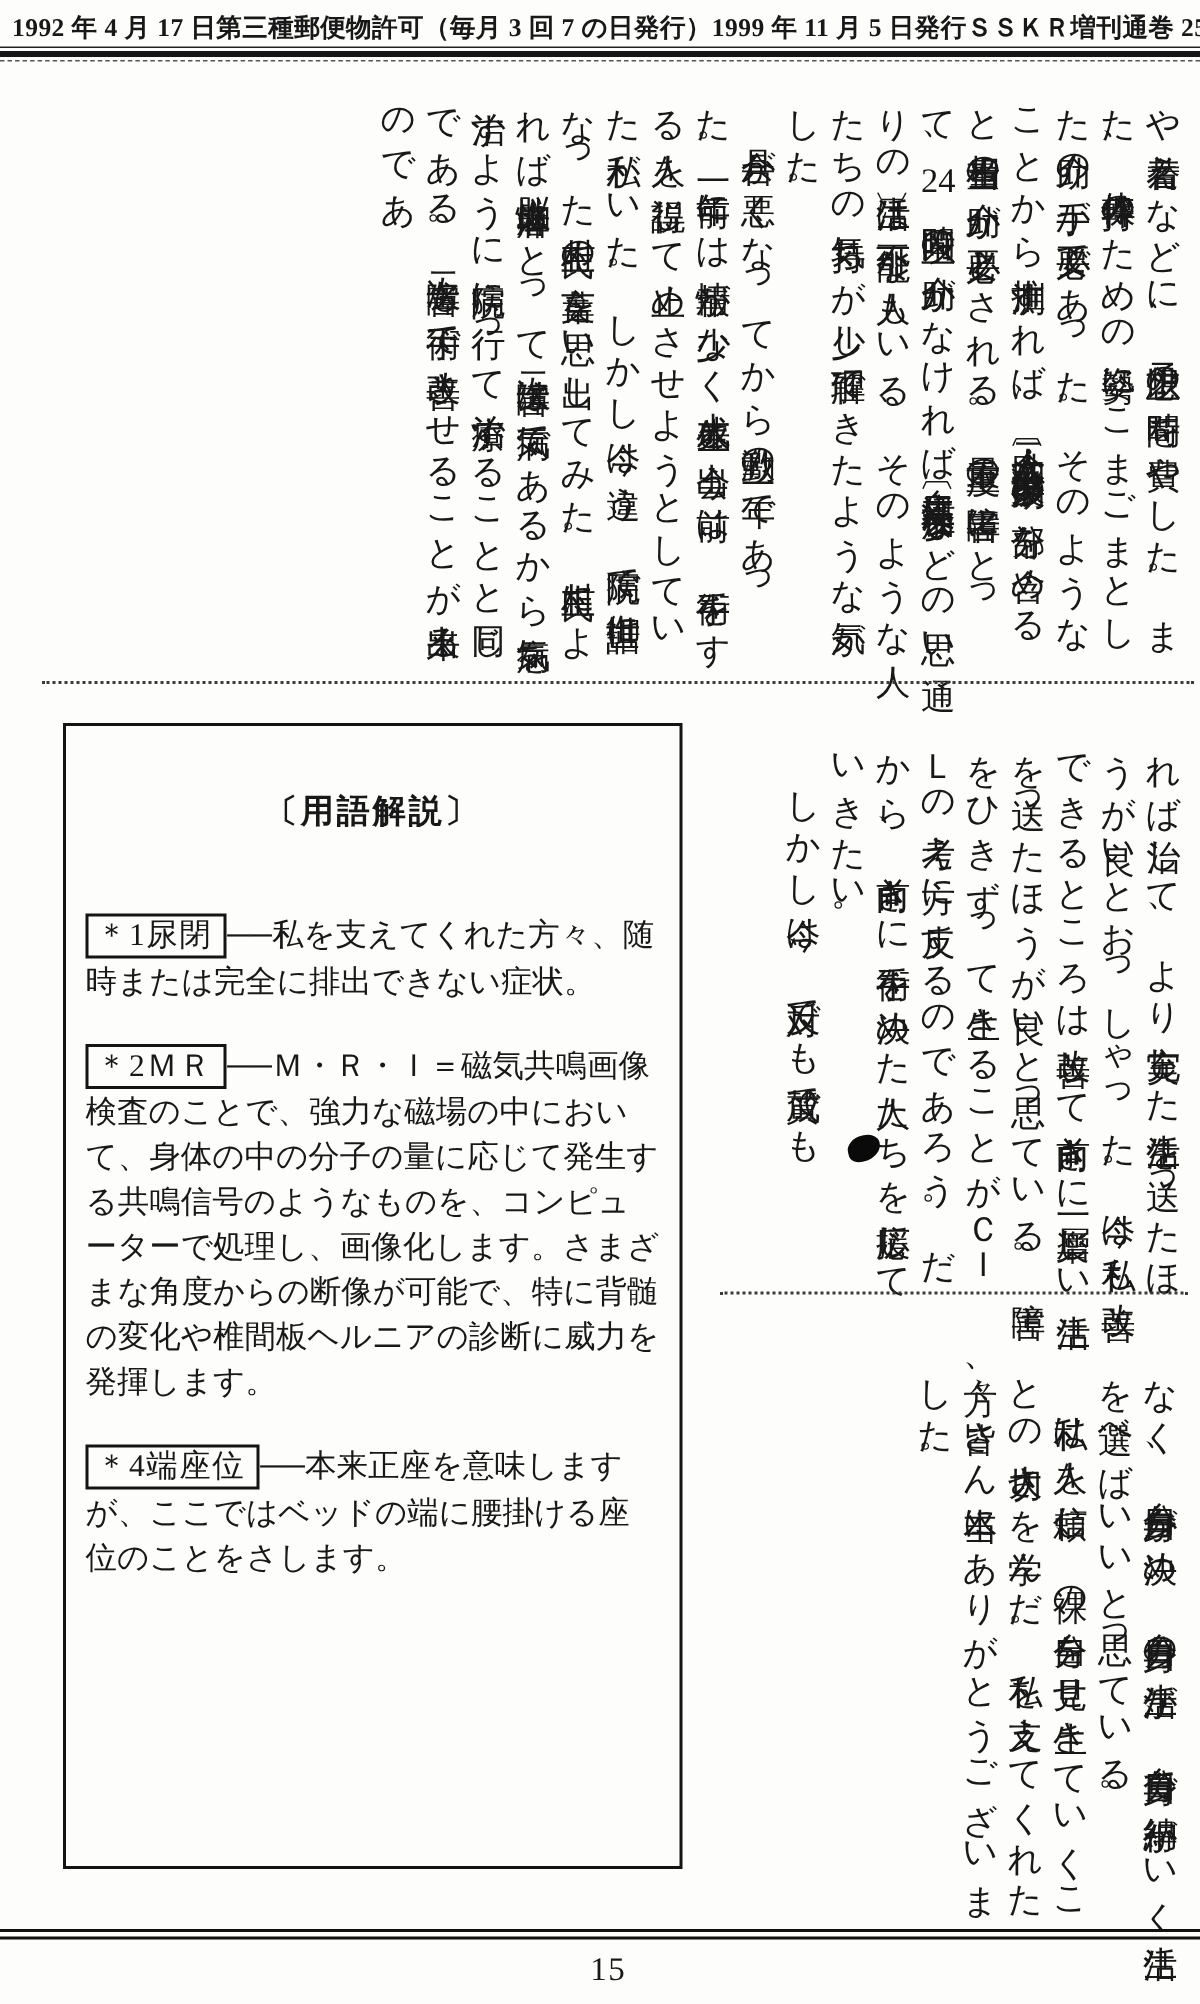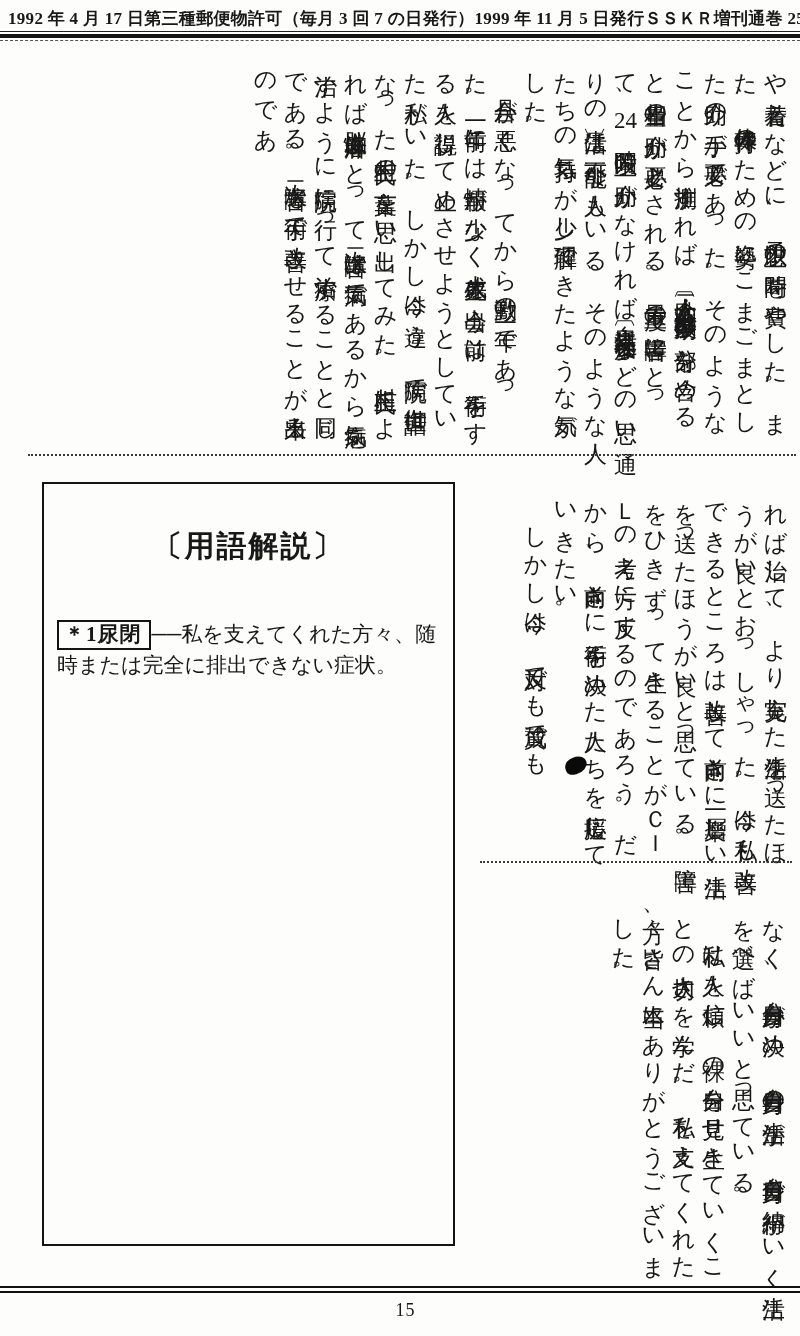--- a/index.html
+++ b/index.html
@@ -46,43 +46,42 @@
   
   .glossary{
     position:absolute;left:42px;top:482px;width:413px;height:764px;
     border:2px solid #141414;
     box-sizing:border-box;
     padding:14px 13px;
   }
   .glossary-title{
     margin:28px 0 0;
     text-align:center;
-    font-size:30px;font-weight:600;letter-spacing:2px;
+    font-size:22px;font-weight:600;letter-spacing:2px;
   }
   .glossary-entry{margin:26px 0 0;font-size:21px;line-height:30px;}
   .glossary-entry:first-of-type{margin-top:52px;}
   .term-box{
     display:inline-block;
     border:2px solid #141414;
     padding:0 7px 1px 5px;
     margin-right:1px;
     line-height:25px;
     letter-spacing:1px;
-    font-weight:bold;
   }
   
   .footer-rule{
     position:absolute;top:1286px;left:0;right:0;height:3px;
     border-top:2px solid #111;border-bottom:2px solid #111;
     background:#fdfdfb;
   }
   .page-number{
     position:absolute;top:1300px;left:0;right:0;
     text-align:center;padding-left:11px;
-    font-size:18px;letter-spacing:1px;
+    font-size:22px;letter-spacing:1px;
   }
   
   .ink-smudge{
     position:absolute;left:565px;top:757px;width:22px;height:17px;
     background:#0a0a0a;
     border-radius:55% 45% 62% 38%;
     transform:rotate(-14deg);
   }
 </style>
 </head>
@@ -98,20 +97,22 @@
 <section class="v-block" id="top-article">
   <p><span>や着替えなどに、予想以上の時間を費やした。また、体幹保持のための姿勢にこまごまとした介助の手が必要であった。そのようなことから推測すれば、二人介助〔入浴・外出・家事援助〕の部分を含めると相当量の介助が必要とされる。最重度の障害者にとって、</span><span class="tcy">24</span><span>時間以上の介助がなければ自立生活〔社会参加などの思い通りの生活〕は不可能な人もいる、そのような人たちの気持ちが少し理解できたような気がした。</span></p>
   <p class="indent">具合が悪くなってから激動の一年であった。一年前には情報が少なく大成先生と出会う前は、手術をする人を説得して止めさせようとしていた私がいた。しかし今は違う、病院で御世話になった村上氏の言葉を思い出してみた。村上氏によれば脳性麻痺者にとって二次障害は病気であるから病気を治すように病院に行って治療することと同じである。二次障害も手術で改善させることが出来るのであ</p>
 </section>
 
 <div class="dotted-divider" id="divider-top"></div>
 
 <aside class="glossary">
   <h2 class="glossary-title">〔用語解説〕</h2>
   <p class="glossary-entry"><span class="term-box">＊1尿閉</span><span>──私を支えてくれた方々、随時または完全に排出できない症状。</span></p>
+  <p class="glossary-entry"><span class="term-box">＊2ＭＲ</span><span>──Ｍ・Ｒ・Ｉ＝磁気共鳴画像検査のことで、強力な磁場の中において、身体の中の分子の量に応じて発生する共鳴信号のようなものを、コンピューターで処理し、画像化します。さまざまな角度からの断像が可能で、特に背髄の変化や椎間板ヘルニアの診断に威力を発揮します。</span></p>
+  <p class="glossary-entry"><span class="term-box">＊4端座位</span><span>──本来正座を意味しますが、ここではベッドの端に腰掛ける座位のことをさします。</span></p>
 </aside>
 
 <section class="v-block" id="middle-article">
   <p>れば治して、より充実した生活を送ったほうが良いとおっしゃった。今は私も改善できるところは改善して前向きに一層楽しい生活を送ったほうが良いと思っている。障害をひきずって生きることがＣＩＬの考え方に反するのであろう。だから、前向きに手術を決めた人たちを応援していきたい。</p>
   <p class="indent">しかし今は、反対でも賛成でも</p>
 </section>
 
 <div class="dotted-divider" id="divider-mid"></div>
 
 <section class="v-block" id="bottom-article">

